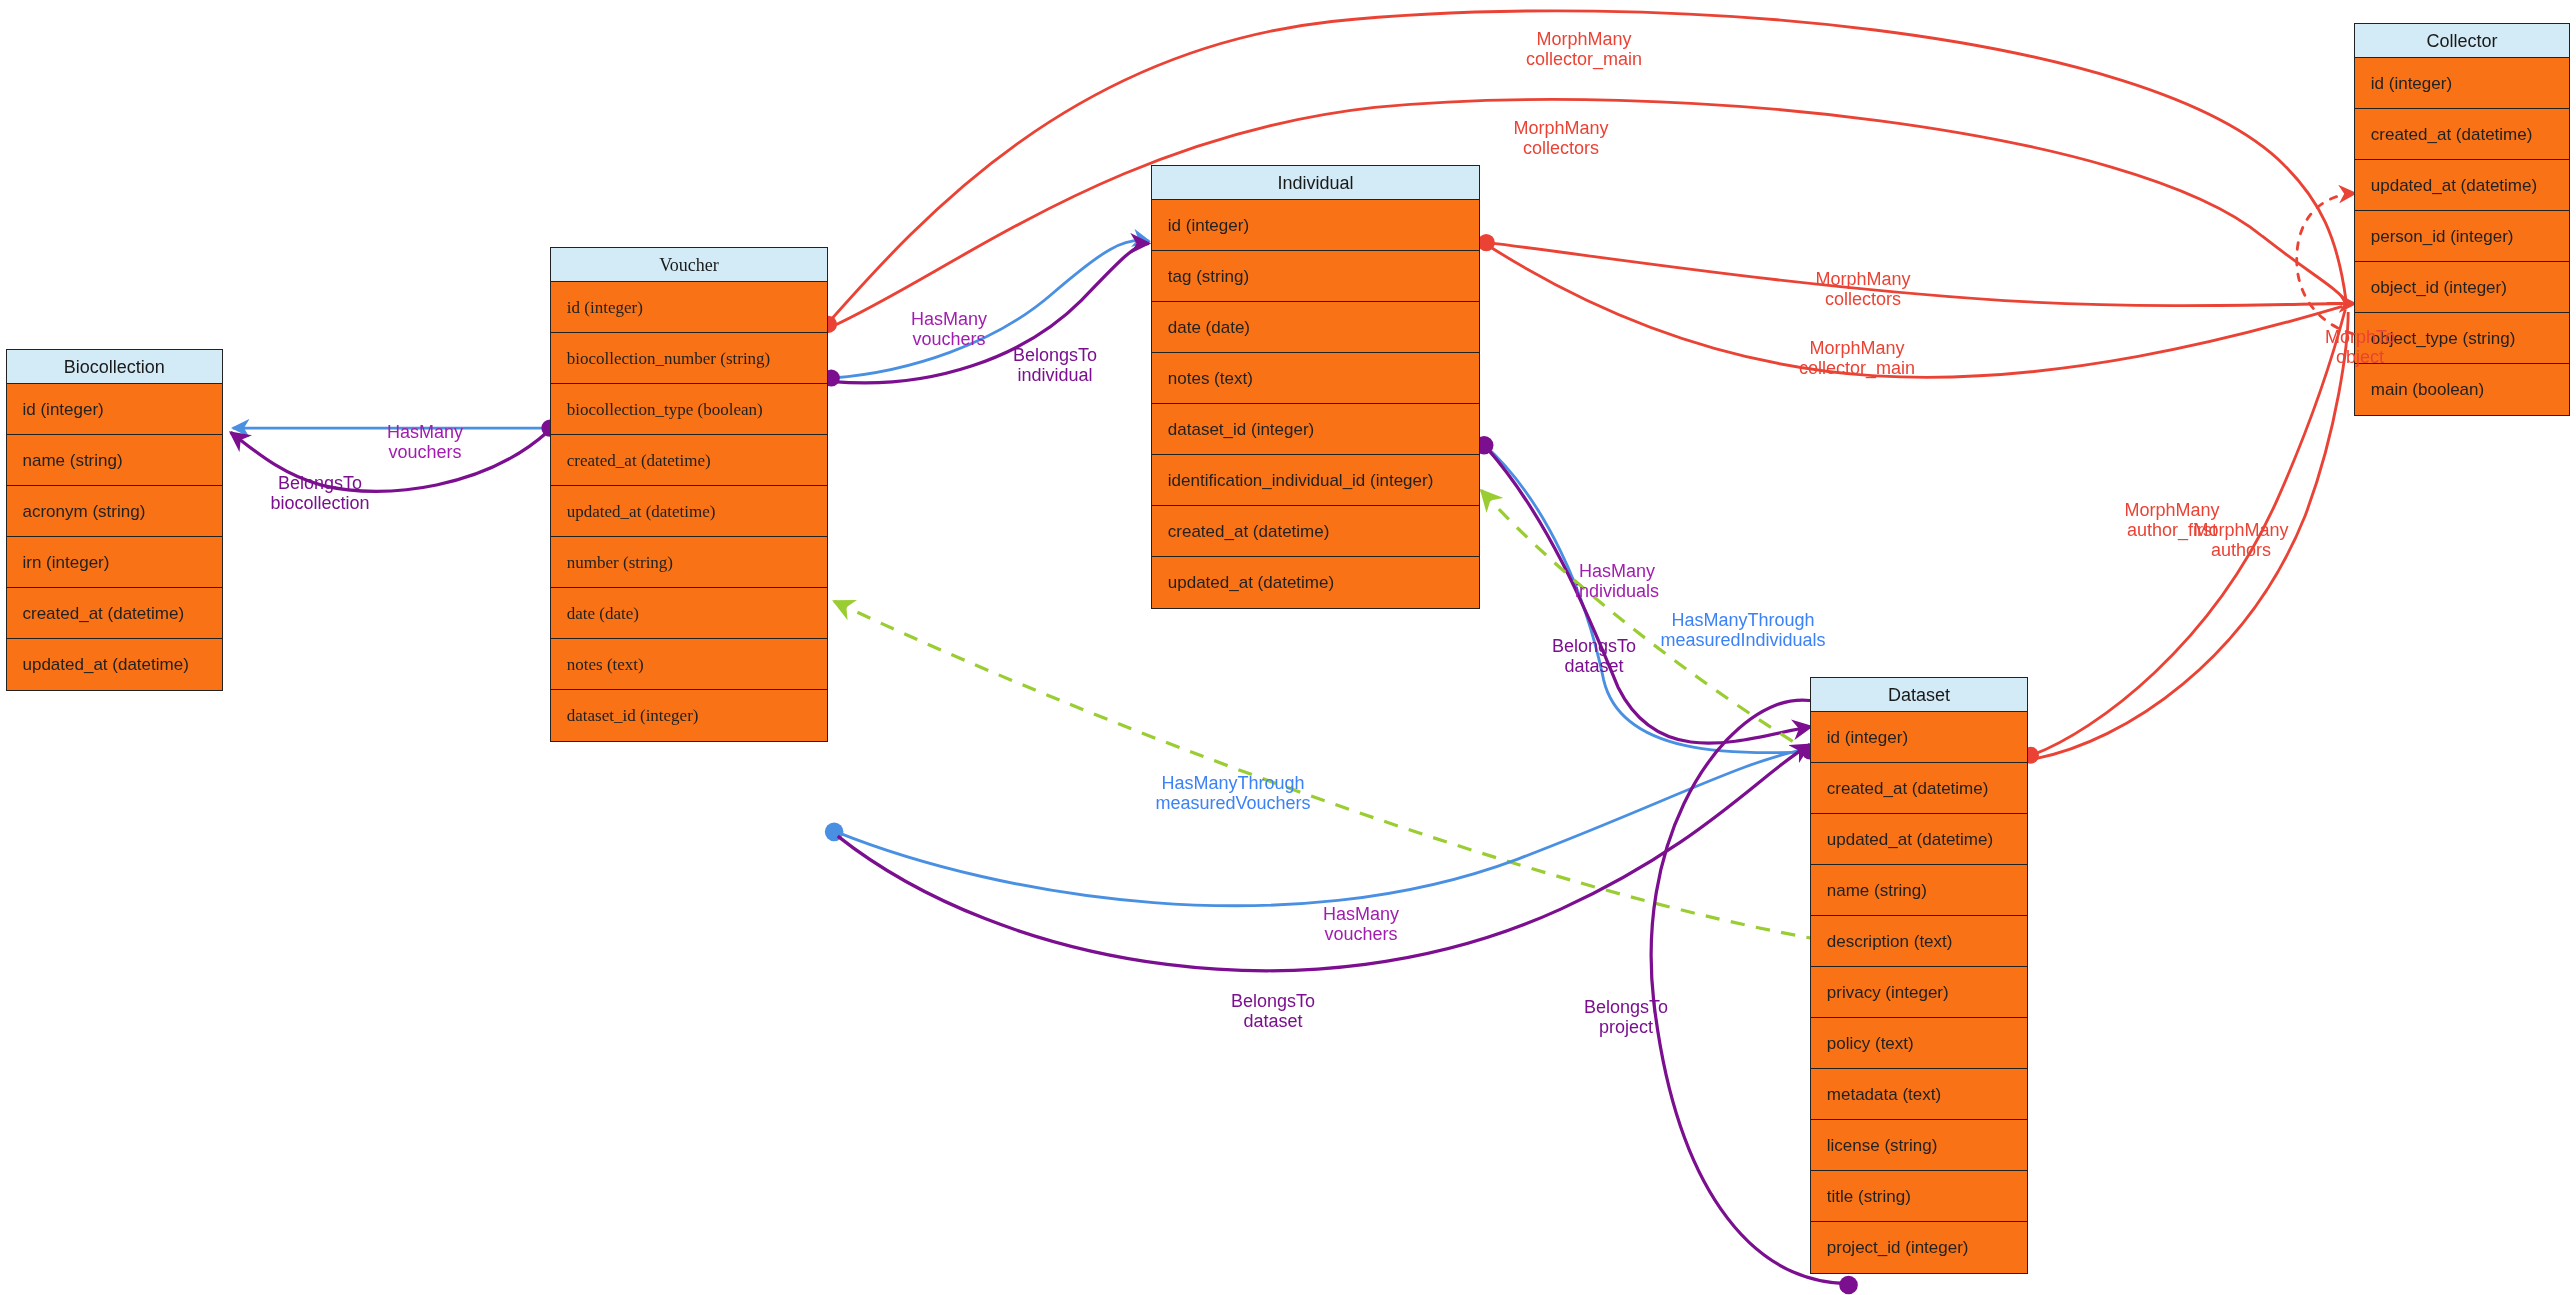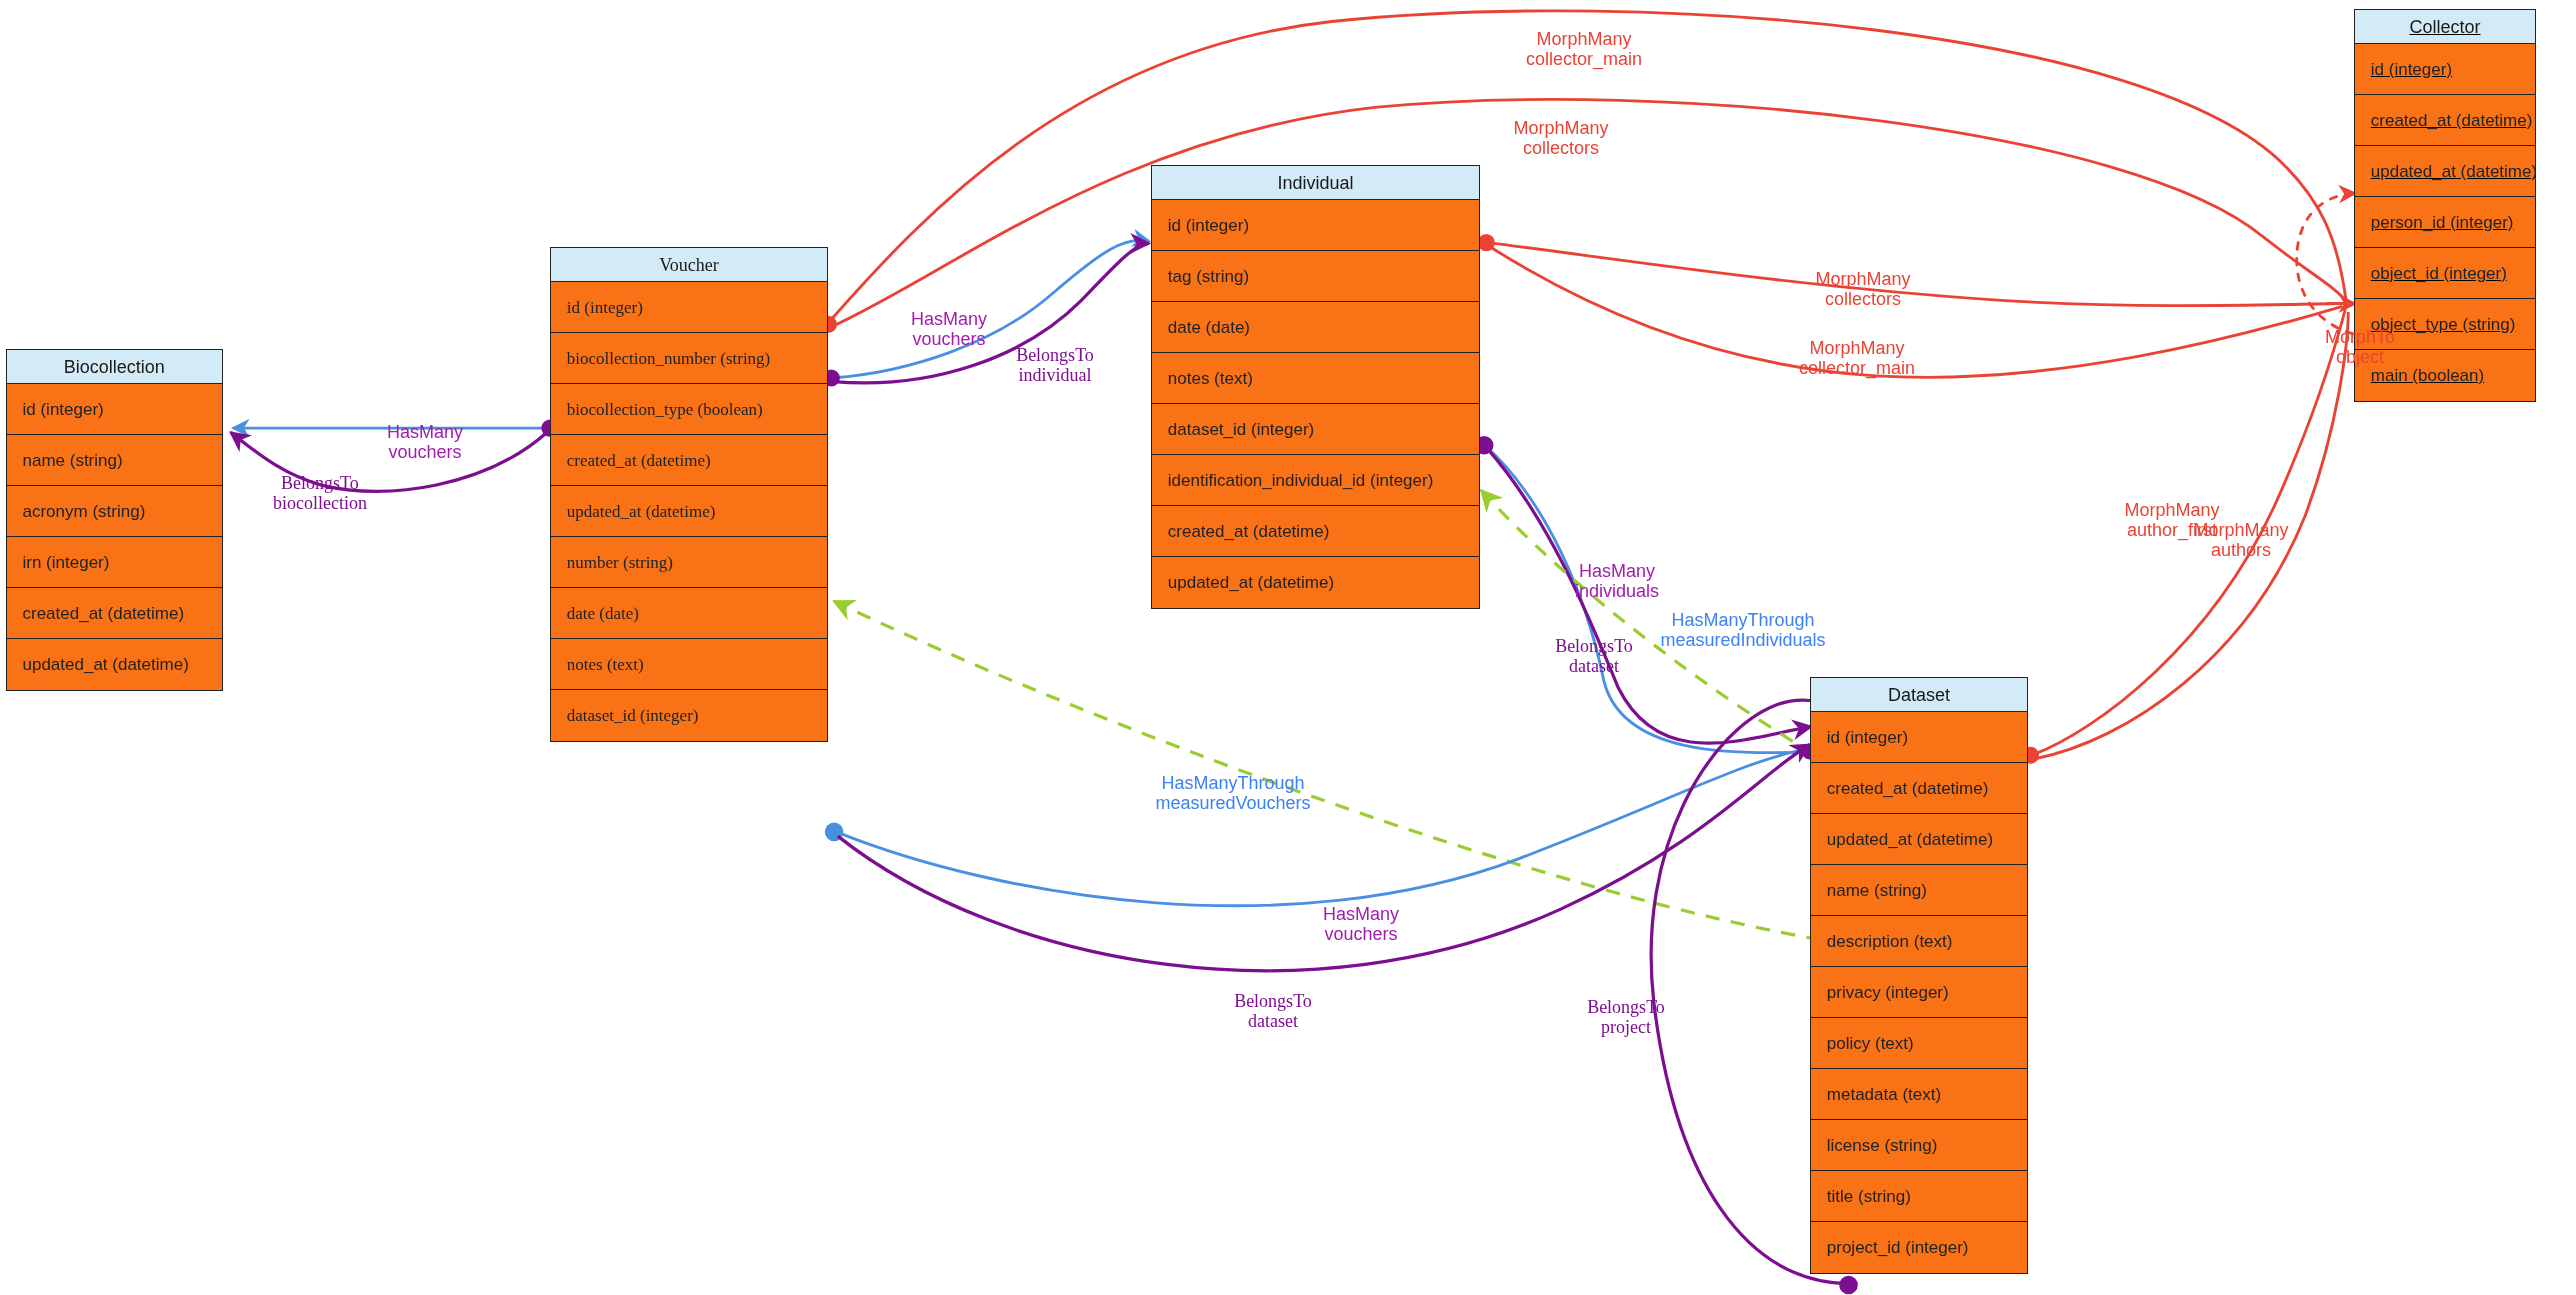--- a/index.html
+++ b/index.html
@@ -60,21 +60,21 @@
     font-size: 18px;
     line-height: 1.12;
     text-align: center;
     white-space: pre;
     z-index: 8;
     transform: translate(-50%, -50%);
     pointer-events: none;
   }
   .lbl-red    { color: #ea4335; }
   .lbl-blue   { color: #a21caf; }
-  .lbl-purple { color: #7b0f8f; font-family: Liberation Serif, serif; }
+  .lbl-purple { color: #7b0f8f; }
   .lbl-green  { color: #3b82f6; }
 </style>
 </head>
 <body>
 
 <div id="canvas">
 
   <svg id="edges" viewBox="0 0 3598 1809" width="2576" height="1295">
     <defs>
       <marker id="arrow-red" viewBox="0 0 10 10" refX="9" refY="5" markerWidth="6.5" markerHeight="6.5" orient="auto-start-reverse">
@@ -186,21 +186,21 @@
     <div class="field">name (string)</div>
     <div class="field">description (text)</div>
     <div class="field">privacy (integer)</div>
     <div class="field">policy (text)</div>
     <div class="field">metadata (text)</div>
     <div class="field">license (string)</div>
     <div class="field">title (string)</div>
     <div class="field">project_id (integer)</div>
   </div>
 
-  <div class="entity" style="left:2354px; top:9px; width:182px;text-decoration:underline;">
+  <div class="entity" style="left:2354px; top:23px; width:216px;">
     <div class="entity-title">Collector</div>
     <div class="field">id (integer)</div>
     <div class="field">created_at (datetime)</div>
     <div class="field">updated_at (datetime)</div>
     <div class="field">person_id (integer)</div>
     <div class="field">object_id (integer)</div>
     <div class="field">object_type (string)</div>
     <div class="field">main (boolean)</div>
   </div>
 

